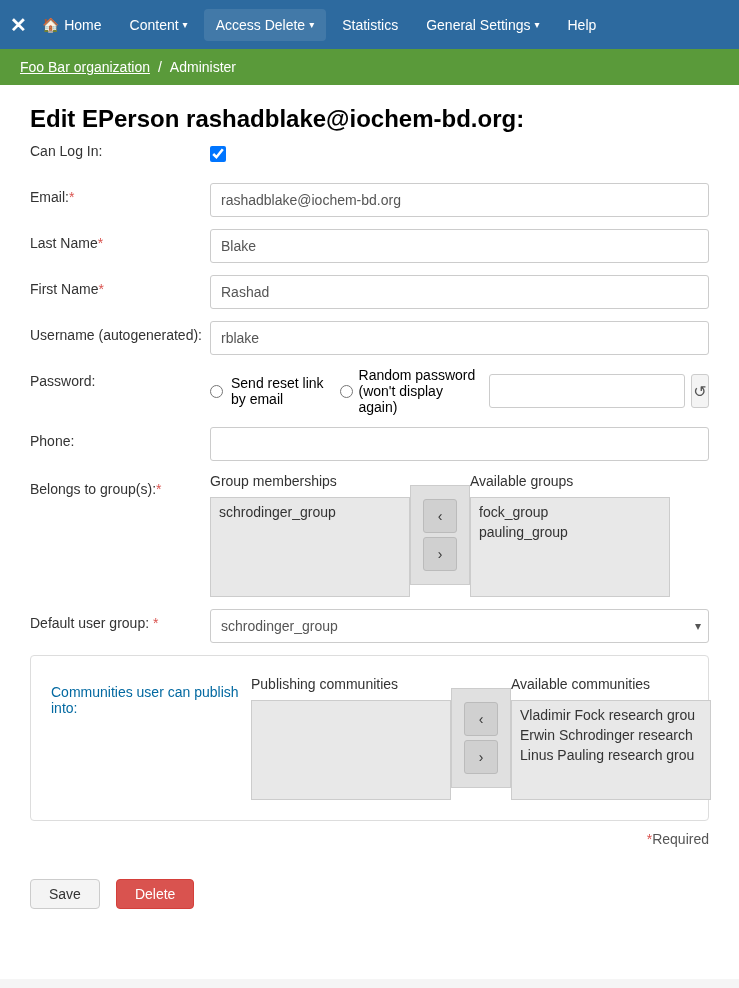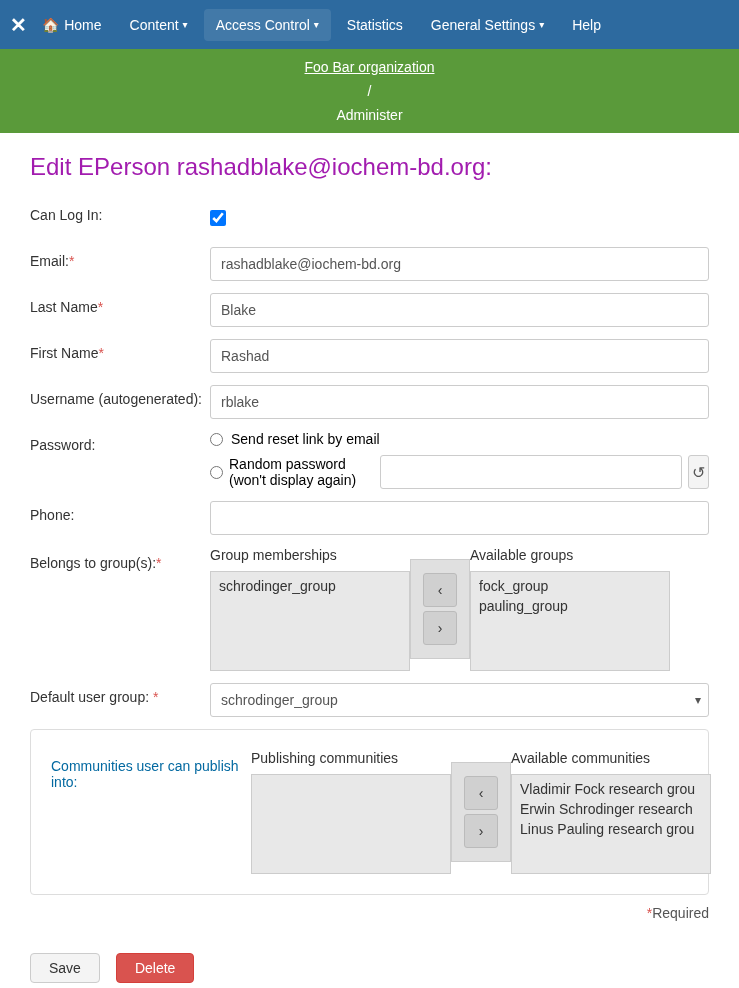--- a/index.html
+++ b/index.html
@@ -26,36 +26,35 @@
     .nav-item.active { background: rgba(255,255,255,0.1); }
     .dropdown-arrow { font-size: 10px; }
 
     
     .breadcrumb-bar {
       background: #5a9a3a;
       padding: 10px 20px;
       display: flex; align-items: center; gap: 8px;
       color: white;
       font-size: 14px;
-      flex-direction: column;
     }
 
     
     .main-content {
       background: white;
       margin: 0;
       padding: 20px 30px 30px 30px;
       min-height: calc(988px - 49px - 45px);
     }
 
     h1 {
       font-size: 24px;
-      font-weight: normal;
-      color: #a21caf;
-      margin-bottom: 20px;
+      font-weight: bold;
+      color: #000000;
+      margin-bottom: 4px;
     }
 
     
     .form-row {
       display: flex;
       align-items: flex-start;
       margin-bottom: 12px;
     }
     .form-label {
       width: 180px;
@@ -81,21 +80,21 @@
     
     .checkbox-wrap {
       display: flex; align-items: center; height: 34px;
     }
     input[type="checkbox"] {
       width: 16px; height: 16px;
       cursor: pointer;
     }
 
     
-    .password-options { display: flex; flex-direction: column; gap: 8px; }
+    .password-options { display: flex; flex-direction: row; gap: 8px; }
     .radio-row { display: flex; align-items: center; gap: 8px; }
     .radio-row input[type="radio"] { cursor: pointer; }
     .password-gen-wrap { display: flex; align-items: center; gap: 6px; }
     .password-gen-input {
       width: 160px;
       padding: 5px 10px;
       border: 1px solid #ccc;
       border-radius: 3px;
       font-size: 14px;
       height: 34px;
@@ -251,21 +250,21 @@
   </div>
   <div class="nav-item">
     <span>🏠</span>
     <span>Home</span>
   </div>
   <div class="nav-item">
     <span>Content</span>
     <span class="dropdown-arrow">▾</span>
   </div>
   <div class="nav-item active">
-    <span>Access Control</span>
+    <span>Access Delete</span>
     <span class="dropdown-arrow">▾</span>
   </div>
   <div class="nav-item">
     <span>Statistics</span>
   </div>
   <div class="nav-item">
     <span>General Settings</span>
     <span class="dropdown-arrow">▾</span>
   </div>
   <div class="nav-item">

